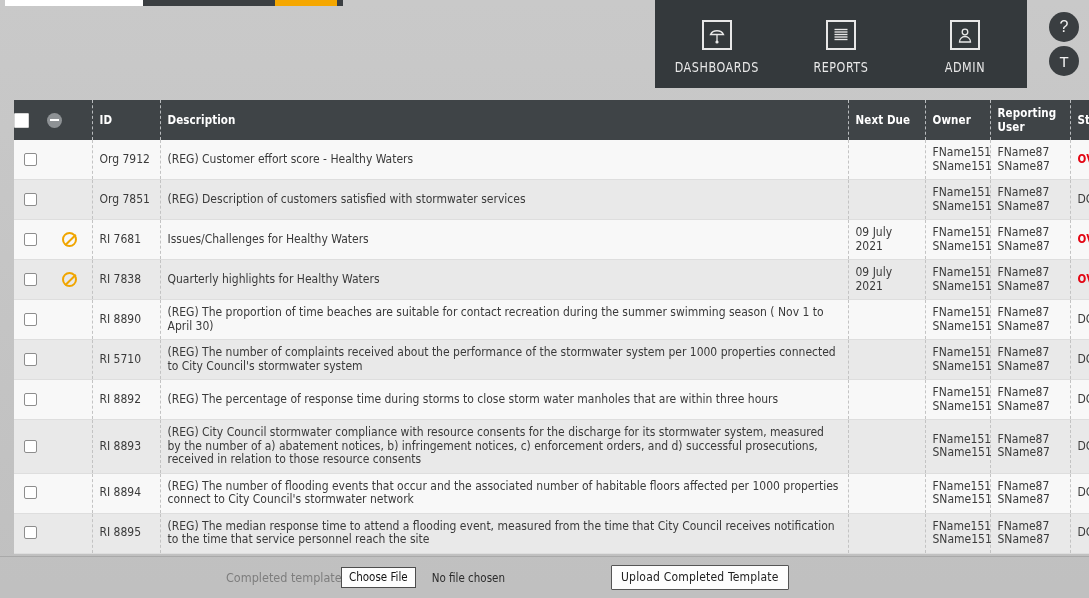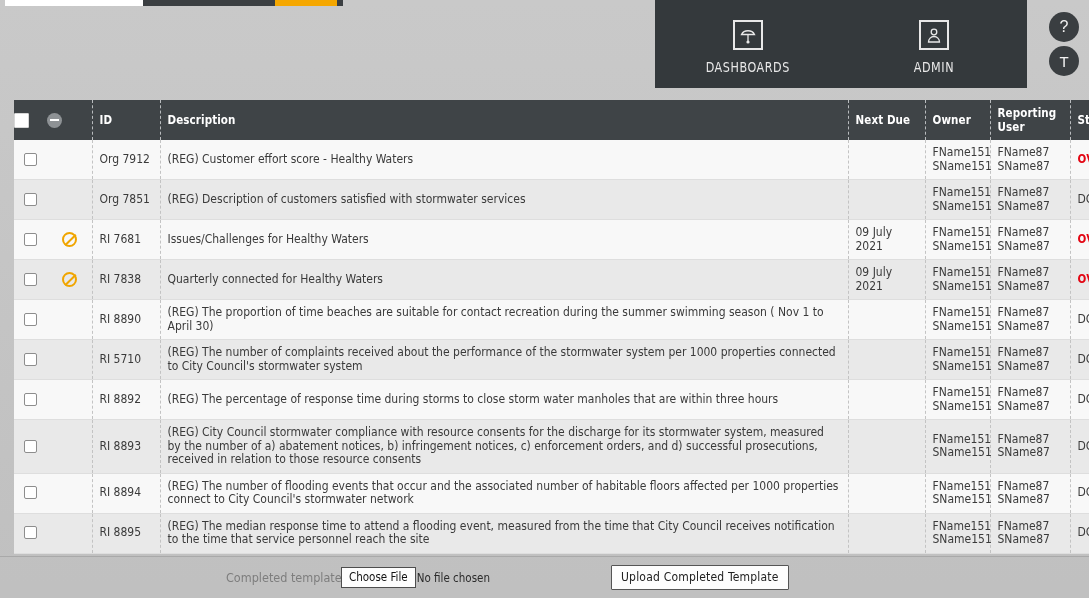--- a/index.html
+++ b/index.html
@@ -144,21 +144,21 @@
     font-family: "DejaVu Sans Condensed", "Liberation Sans Narrow", "Liberation Sans", sans-serif;
     letter-spacing: .2px; border-radius: 1px;
   }
   #download-btn { margin-left: 11px; }
   #upload-btn { position: absolute; left: 611px; }
   #completed-label {
     position: absolute; left: 226px; font-size: 12.5px; color: #7d7d7d;
     font-family: "DejaVu Sans Condensed", "Liberation Sans Narrow", "Liberation Sans", sans-serif;
   }
   #file-input-group {
-    position: absolute; left: 341px; display: flex; align-items: center; gap: 1px;
+    position: absolute; left: 341px; display: flex; align-items: center; gap: 16px;
   }
   #choose-file-btn {
     background: #fdfdfd; border: 1px solid #4d4d4d; color: #111;
     font-size: 11.5px; padding: 2px 7px 3px; cursor: pointer;
     font-family: "DejaVu Sans Condensed", "Liberation Sans Narrow", "Liberation Sans", sans-serif;
   }
   #no-file-text { font-size: 11.5px; color: #2b2b2b;
     font-family: "DejaVu Sans Condensed", "Liberation Sans Narrow", "Liberation Sans", sans-serif; }
 </style>
 </head>
@@ -180,20 +180,34 @@
       <svg width="20" height="20" viewBox="0 0 20 20">
         <path d="M3.5 9.5 A7 6 0 0 1 16.5 9.5 Z" fill="none" stroke="#e8e8e8" stroke-width="1.3"></path>
         <line x1="10" y1="9.5" x2="10" y2="16.5" stroke="#e8e8e8" stroke-width="1.3"></line>
         <circle cx="10" cy="17" r="1.6" fill="#e8e8e8"></circle>
       </svg>
     </span>
     <span class="nav-label">DASHBOARDS</span>
   </div>
 
 
+  <div class="nav-item">
+    <span class="nav-icon-box">
+      <svg width="20" height="20" viewBox="0 0 20 20">
+        <g stroke="#e8e8e8" stroke-width="1.35">
+          <line x1="3.5" y1="4.5" x2="16.5" y2="4.5"></line>
+          <line x1="3.5" y1="7" x2="16.5" y2="7"></line>
+          <line x1="3.5" y1="9.5" x2="16.5" y2="9.5"></line>
+          <line x1="3.5" y1="12" x2="16.5" y2="12"></line>
+          <line x1="3.5" y1="14.5" x2="16.5" y2="14.5"></line>
+        </g>
+      </svg>
+    </span>
+    <span class="nav-label">REPORTS</span>
+  </div>
 
   <div class="nav-item">
     <span class="nav-icon-box">
       <svg width="20" height="20" viewBox="0 0 20 20">
         <circle cx="10" cy="7" r="2.8" fill="none" stroke="#e8e8e8" stroke-width="1.3"></circle>
         <path d="M4.5 17 A5.5 5.5 0 0 1 15.5 17 Z" fill="none" stroke="#e8e8e8" stroke-width="1.3"></path>
       </svg>
     </span>
     <span class="nav-label">ADMIN</span>
   </div>
@@ -276,21 +290,21 @@
           <td class="c-rep">
             <span class="owner-line">FName87</span>
             <span class="owner-line">SName87</span>
           </td>
           <td class="c-status"><span class="status-overdue">OVERDUE</span></td>
         </tr>
         <tr class="even">
           <td class="c-check"><span class="cbox"></span></td>
           <td class="c-icon"><span class="ban-icon"></span></td>
           <td class="c-id">RI 7838</td>
-          <td class="c-desc">Quarterly connected for Healthy Waters</td>
+          <td class="c-desc">Quarterly highlights for Healthy Waters</td>
           <td class="c-due">09 July 2021</td>
           <td class="c-owner">
             <span class="owner-line">FName151</span>
             <span class="owner-line">SName151</span>
           </td>
           <td class="c-rep">
             <span class="owner-line">FName87</span>
             <span class="owner-line">SName87</span>
           </td>
           <td class="c-status"><span class="status-overdue">OVERDUE</span></td>

